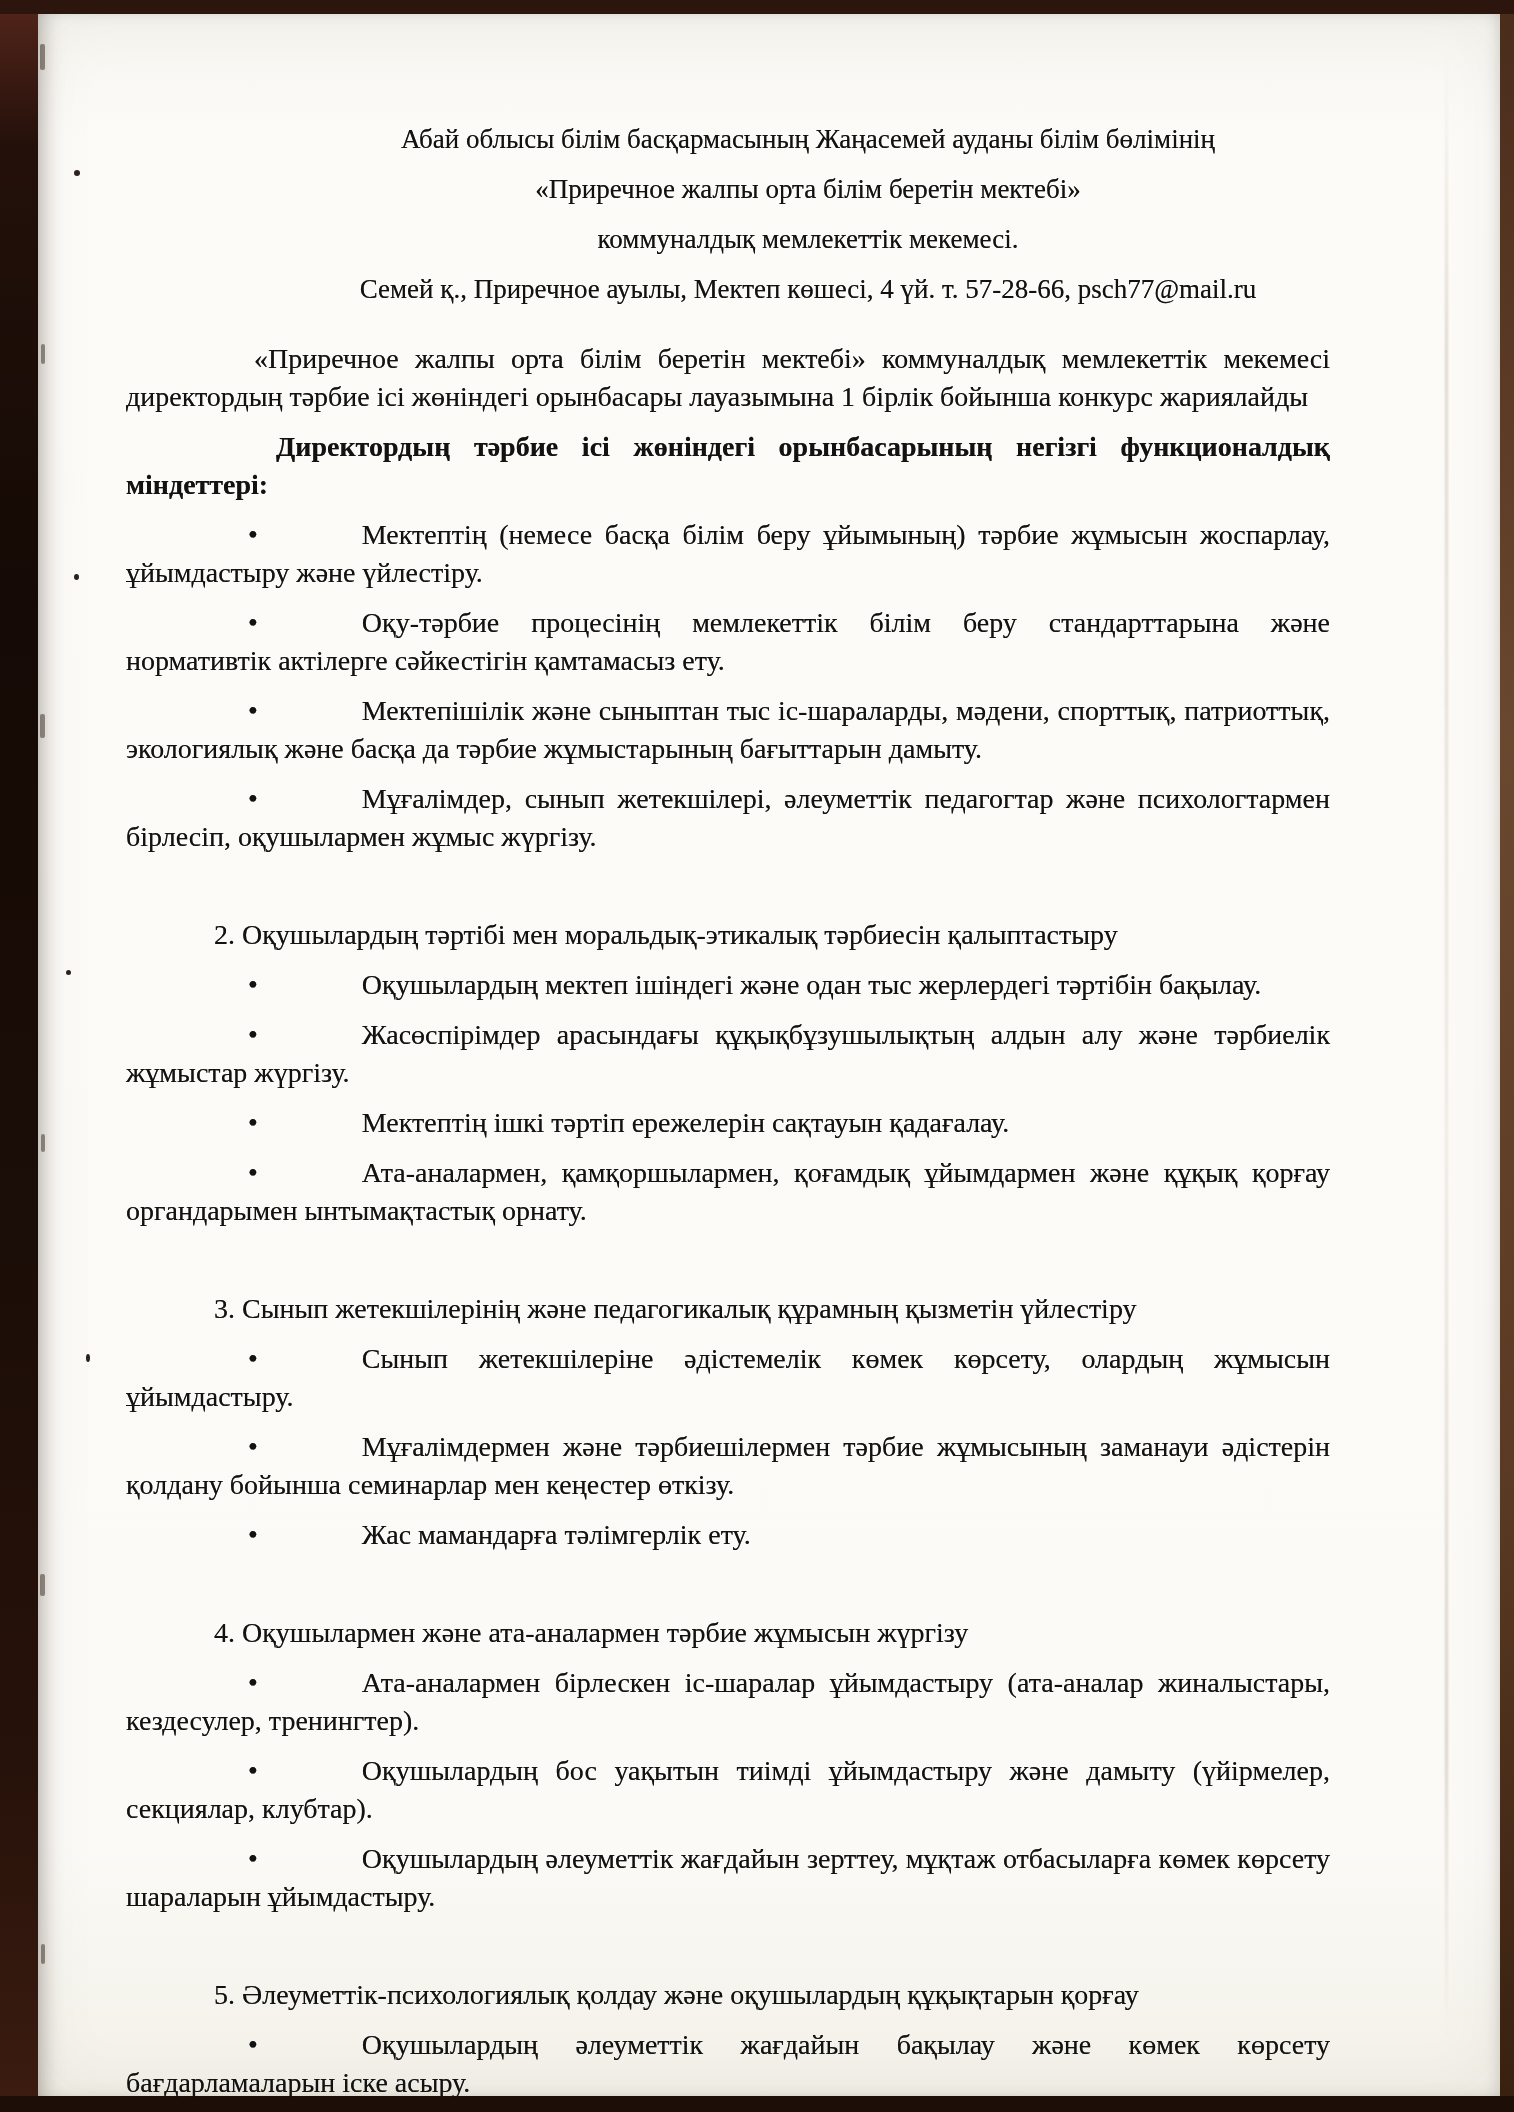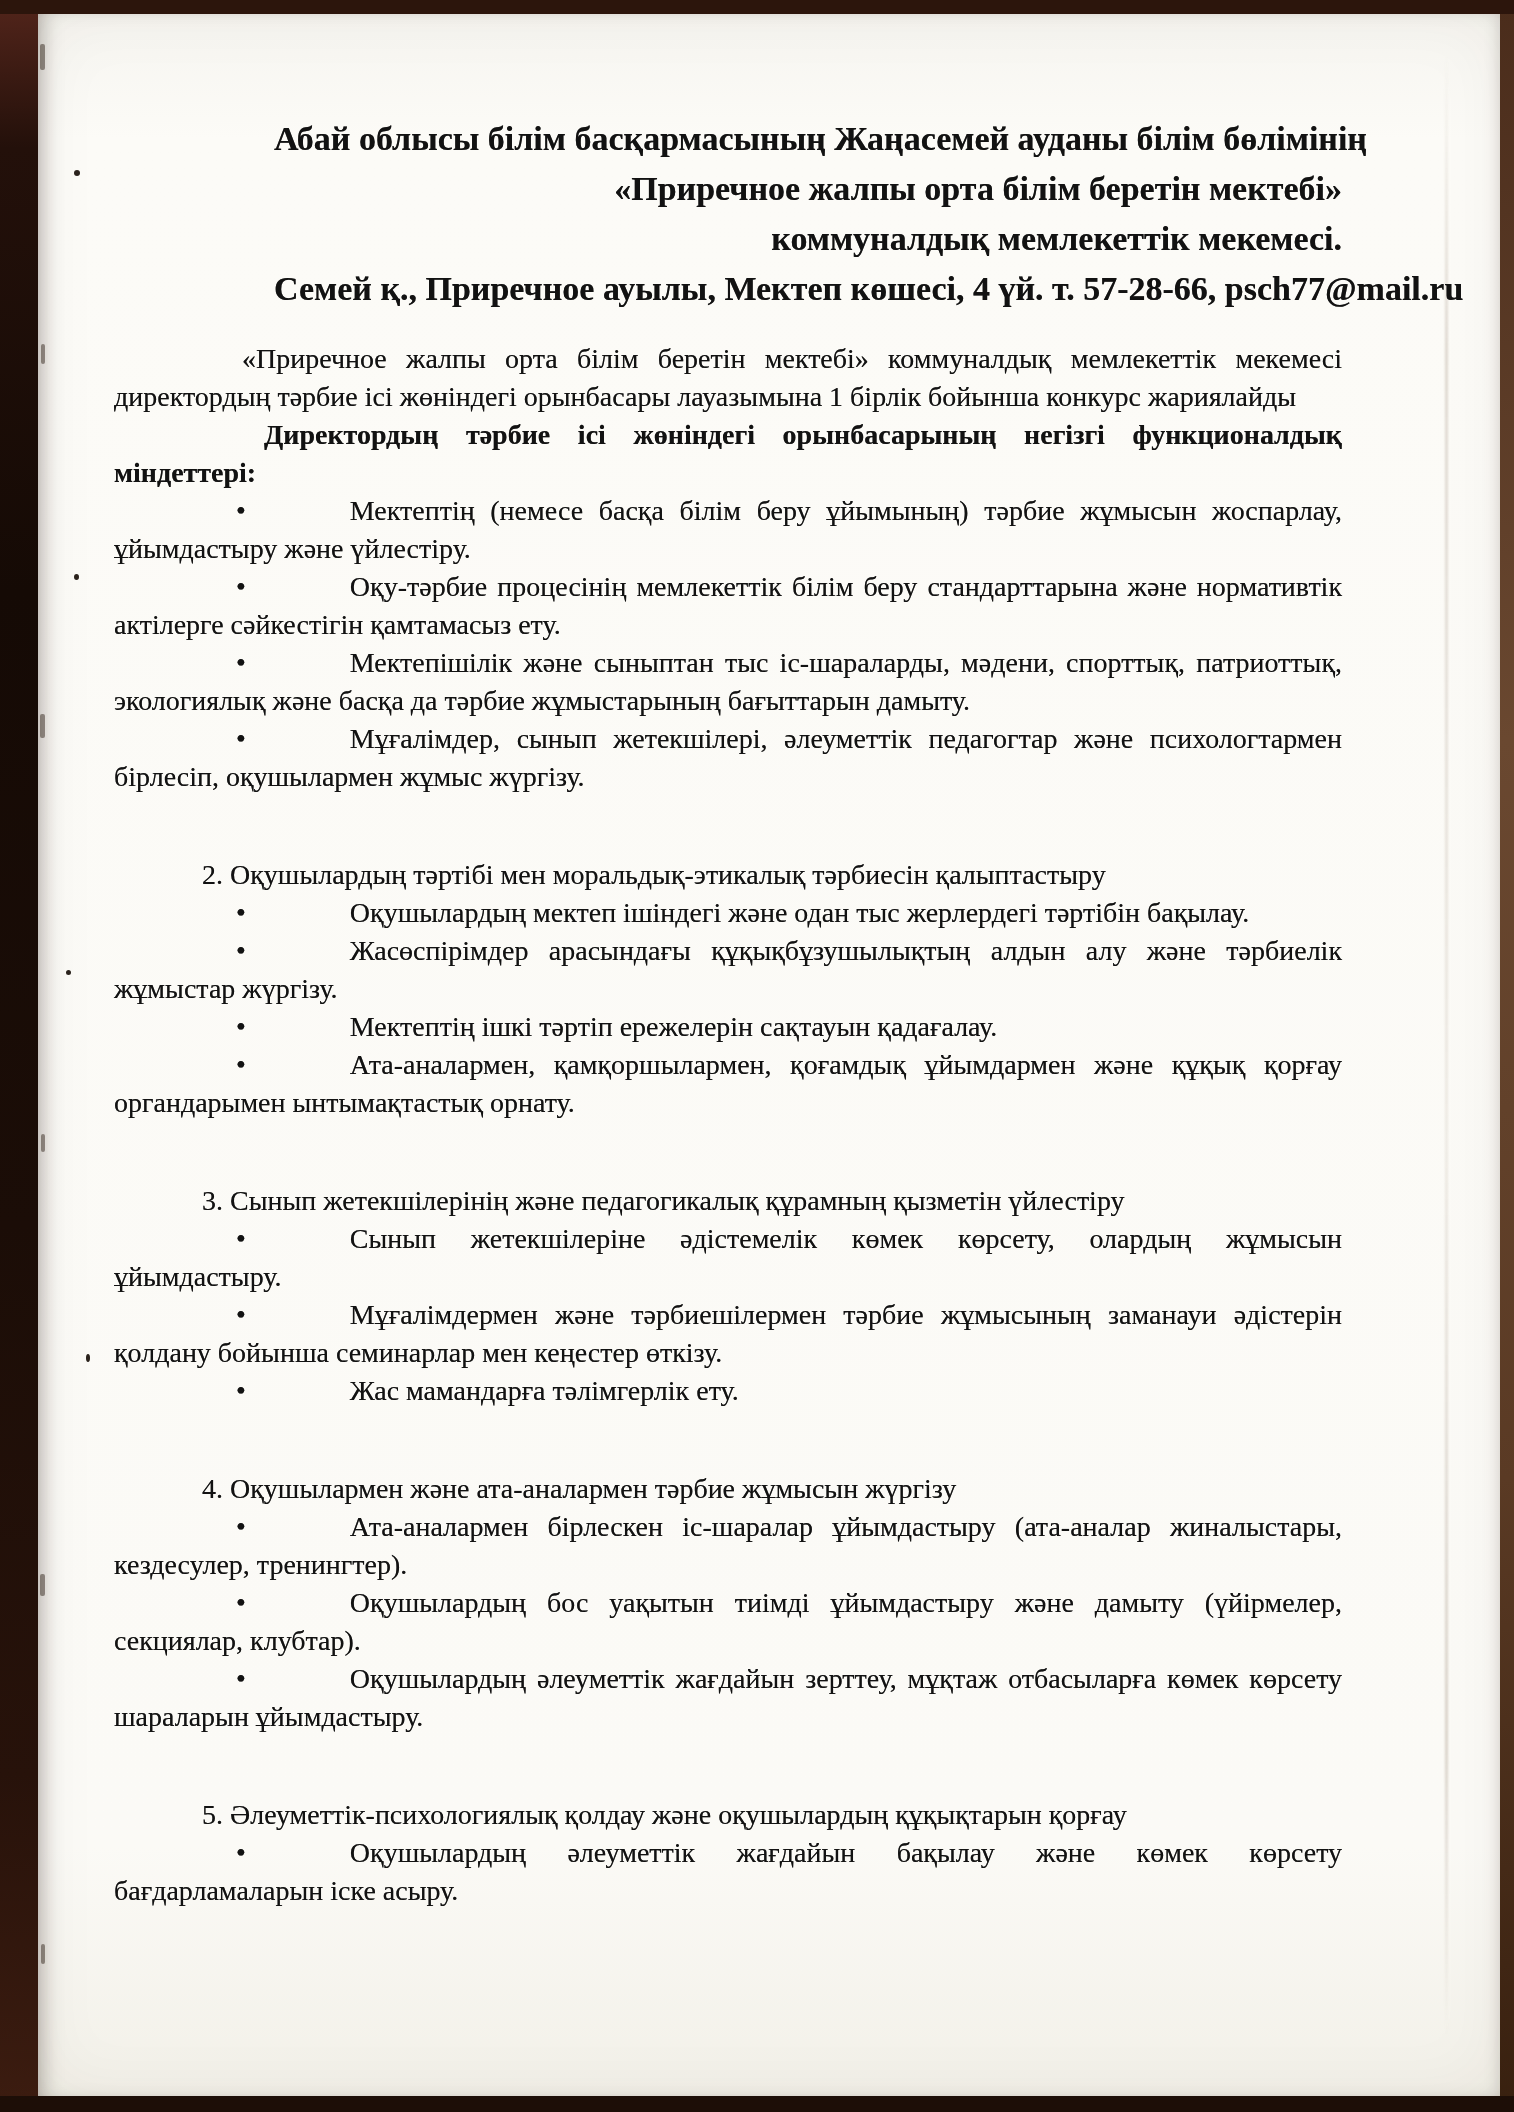--- a/index.html
+++ b/index.html
@@ -46,28 +46,28 @@
     padding: 100px 0 0 76px;
     color: #121212;
     font-size: 28px;
     line-height: 38px;
     text-shadow: 0 0 0.6px rgba(10,10,10,0.6);
   }
   .col { width: 1228px; }
 
   .doc-header {
     margin-left: 160px;
-    text-align: right;
-    font-weight: bold;
-    font-size: 34px;
+    text-align: center;
+    font-weight: normal;
+    font-size: 27px;
     line-height: 50px;
   }
   .doc-header div { white-space: nowrap; }
 
-  p { margin: 0; }
+  p { margin: 12px; }
   .intro {
     margin-top: 26px;
     text-align: justify;
     text-indent: 128px;
   }
   .duties-heading {
     font-weight: bold;
     text-align: justify;
     text-indent: 150px;
   }

